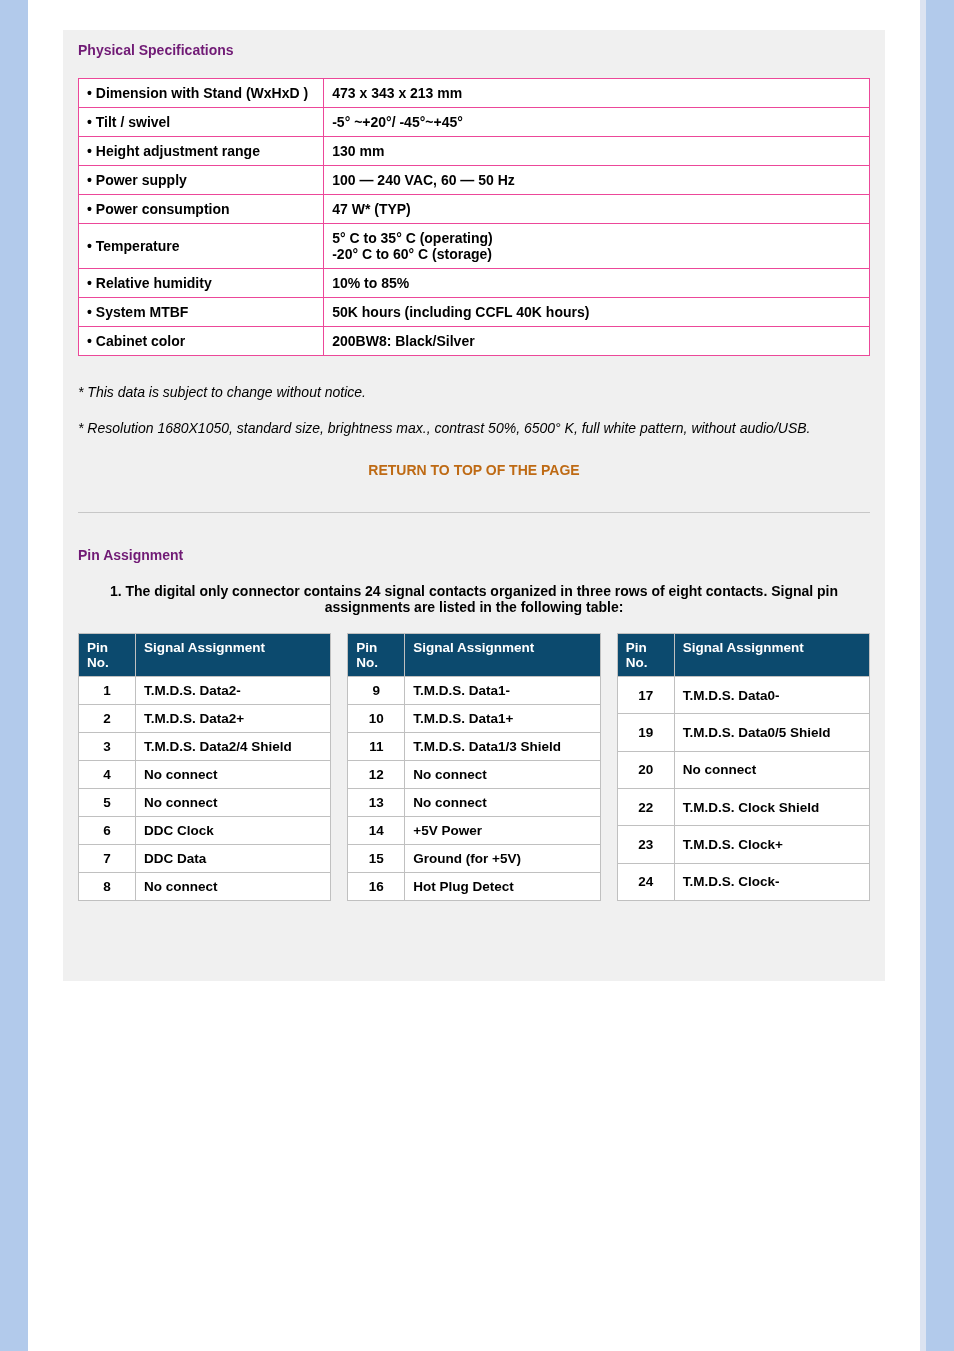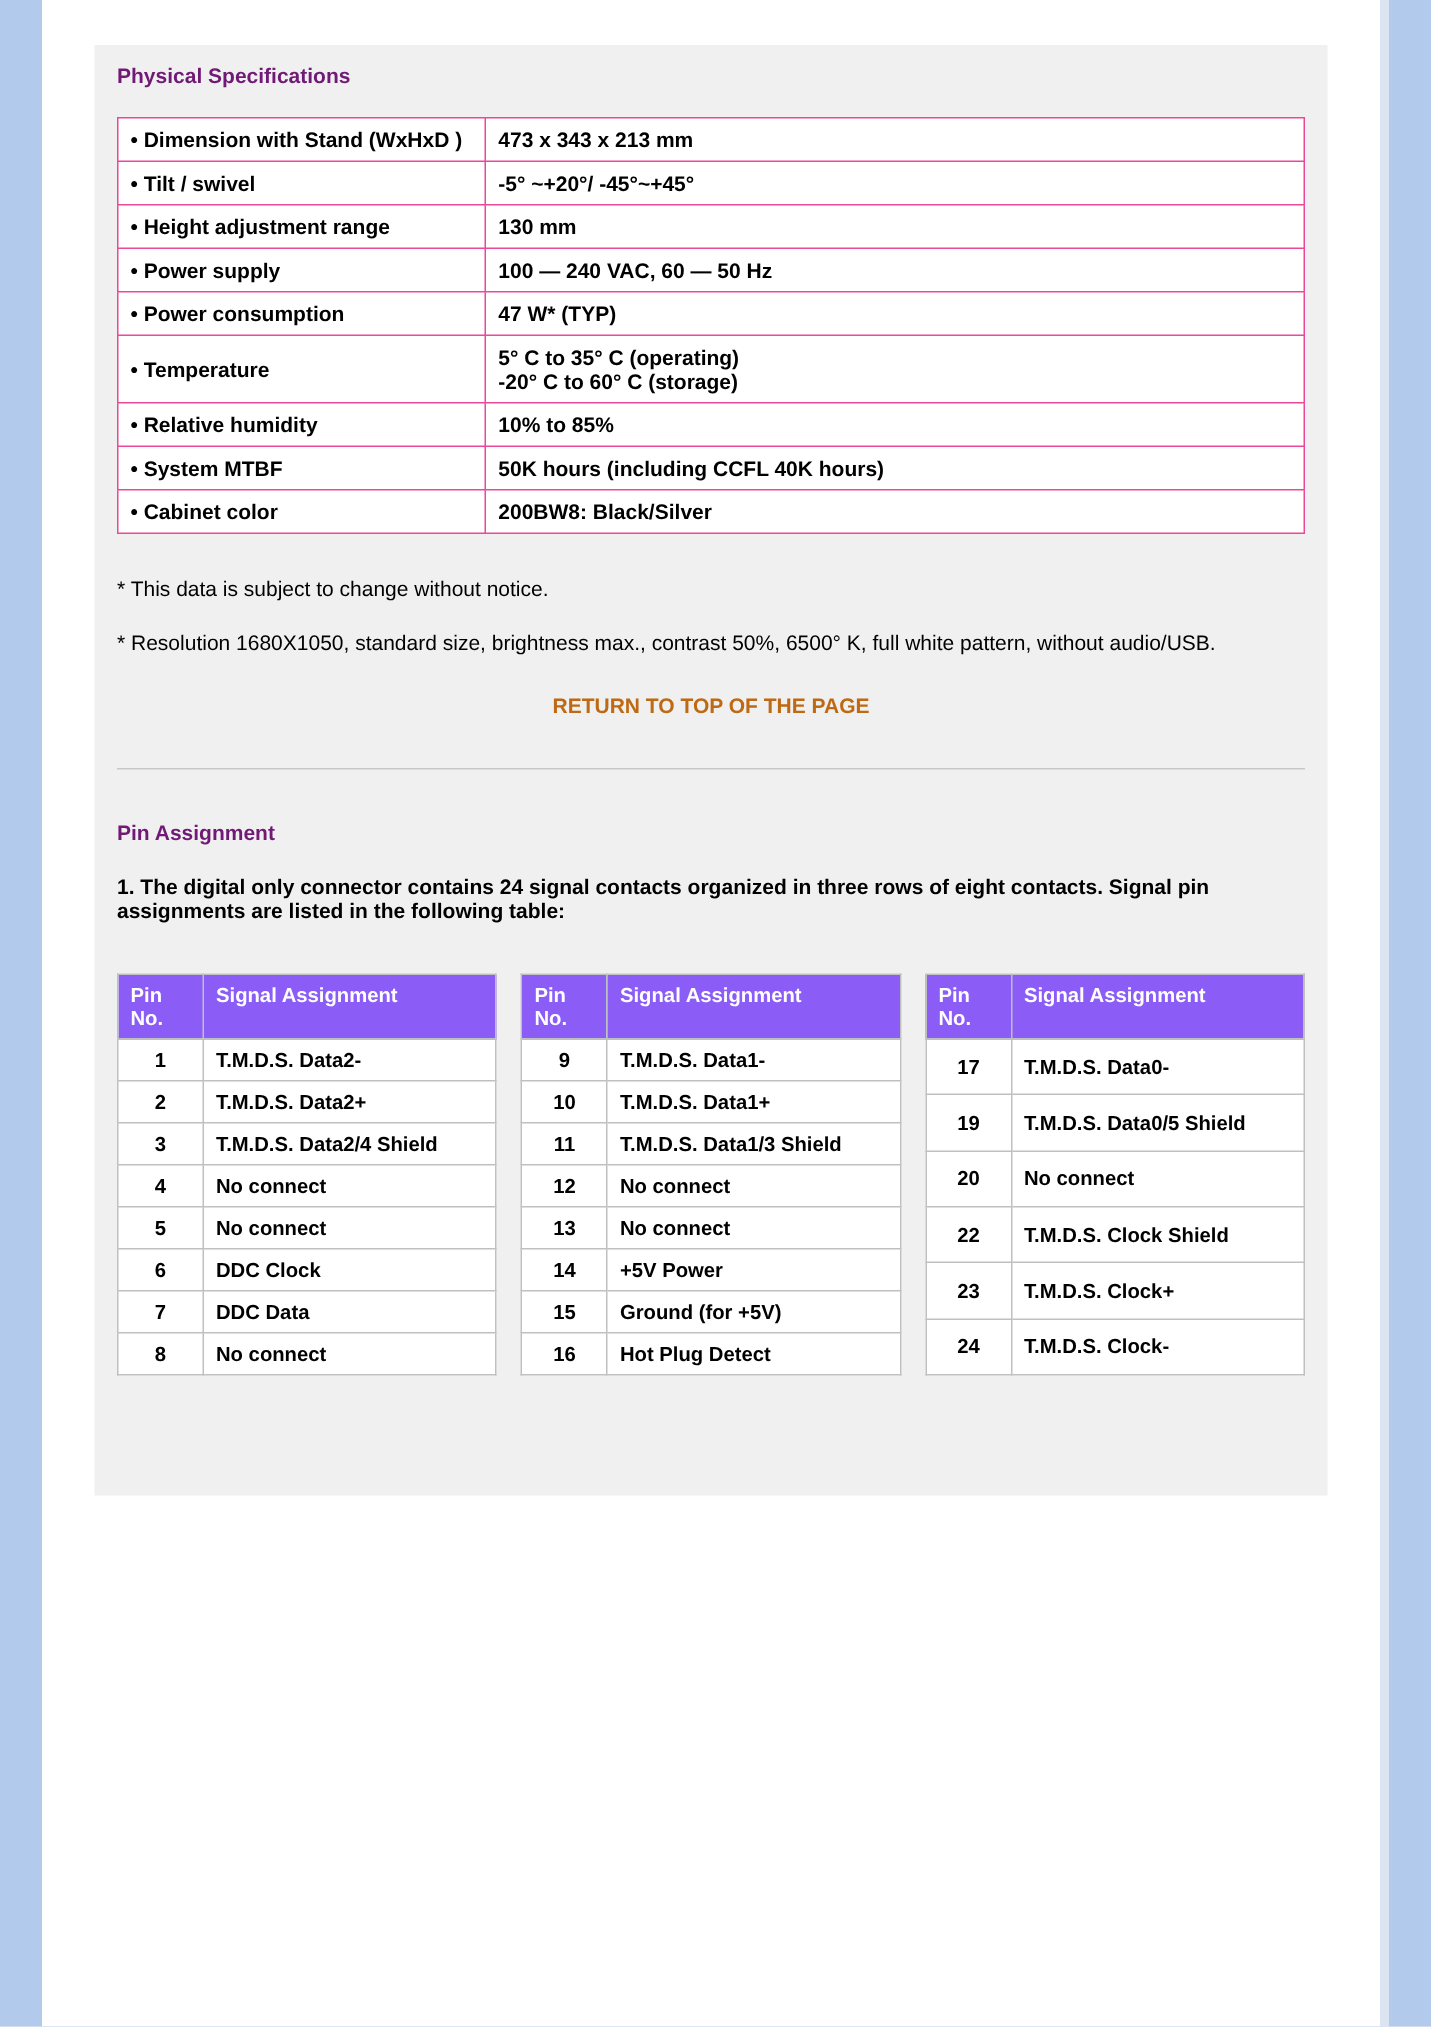--- a/index.html
+++ b/index.html
@@ -41,59 +41,61 @@
   table.spec td {
     border: 1px solid #ec4899;
     padding: 6px 8px;
     font-weight: bold;
     vertical-align: middle;
   }
   table.spec td.label { width: 31%; }
   table.spec td.val   { width: 69%; white-space: pre-line; }
   
   .note {
+    font-style: italic;
     margin: 0 0 20px 0;
   }
   .return-link {
     text-align: center;
     font-weight: bold;
     margin: 26px 0 34px 0;
   }
   .return-link a {
     color: #be6a14;
     text-decoration: none;
     cursor: pointer;
   }
   hr.sep {
     border: none;
     border-top: 1px solid #c7c7c7;
     margin: 0 0 34px 0;
   }
   .desc {
     font-weight: bold;
-    margin-bottom: 34px;
+    margin-bottom: 18px;
+    text-align: center;
   }
   
   .pin-wrap {
     display: flex;
     gap: 16px;
   }
   table.pin {
     border-collapse: collapse;
     background: #ffffff;
     flex: 1 1 0;
   }
   table.pin th, table.pin td {
     border: 1px solid #c0c0c0;
     padding: 6px 8px;
     font-size: 13.5px;
     text-align: left;
   }
   table.pin th {
-    background: #8b5cf6;
+    background: #0c4a6e;
     color: #ffffff;
     font-weight: bold;
     vertical-align: top;
     margin-top: 37px;
   }
   table.pin th.no { white-space: pre-line; width: 40px; }
   table.pin td.no { text-align: center; font-weight: bold; width: 40px; }
   table.pin td.sig { font-weight: bold; }
 </style>
 </head>

